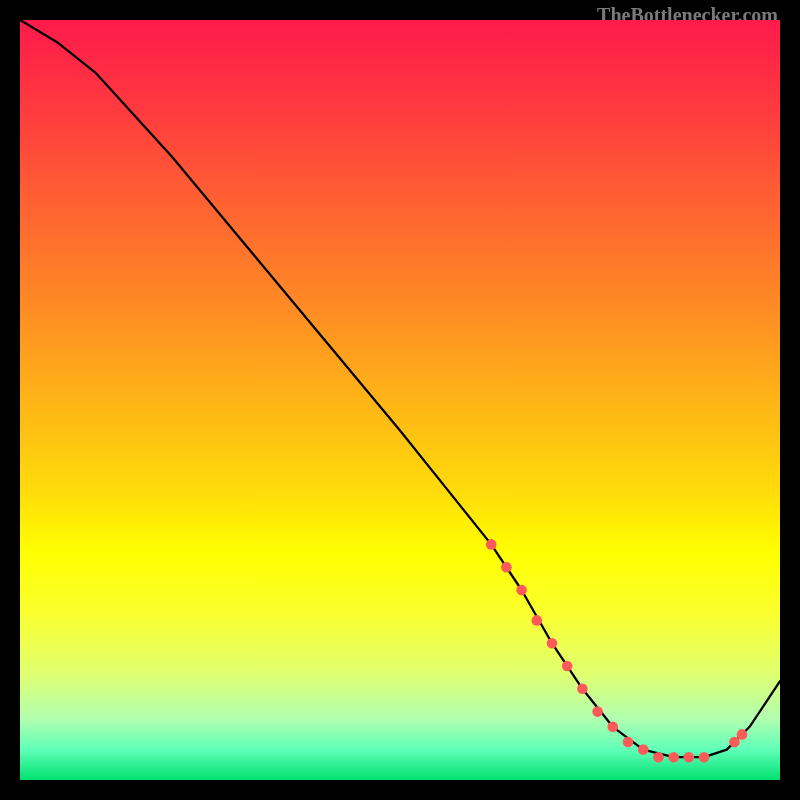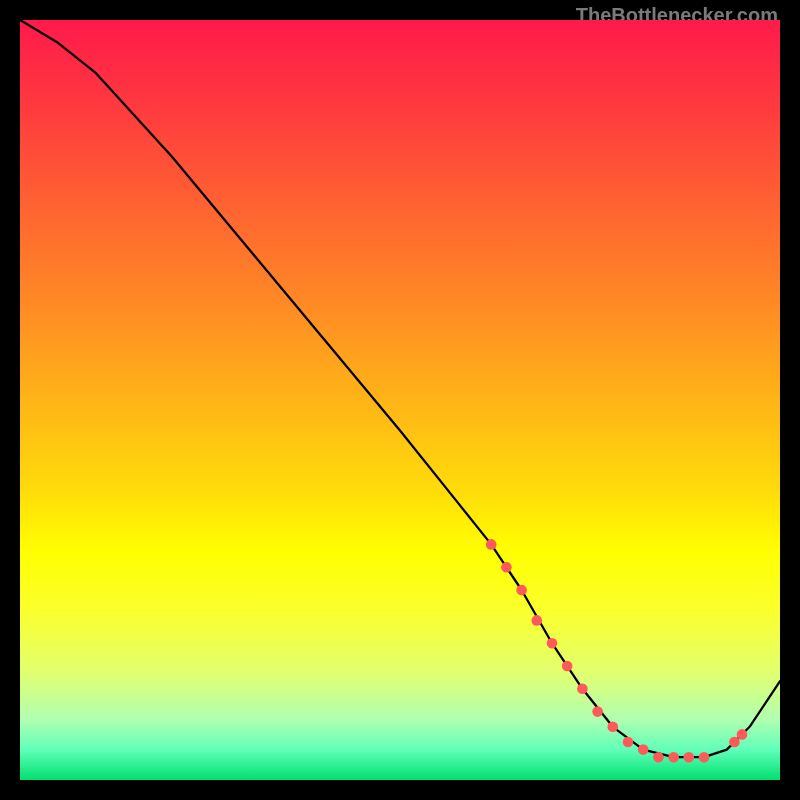--- a/index.html
+++ b/index.html
@@ -21,21 +21,21 @@
     position: absolute;
     left: 0;
     top: 0;
     width: 100%;
     height: 100%;
   }
   .attribution {
     position: absolute;
     top: 4px;
     right: 22px;
-    font-family: Liberation Sans, sans-serif;
+    font-family: Liberation Serif, serif;
     font-size: 20px;
     font-weight: bold;
     color: #7a7a7a;
   }
   svg.curve {
     position: absolute;
     left: 0;
     top: 0;
     width: 100%;
     height: 100%;

